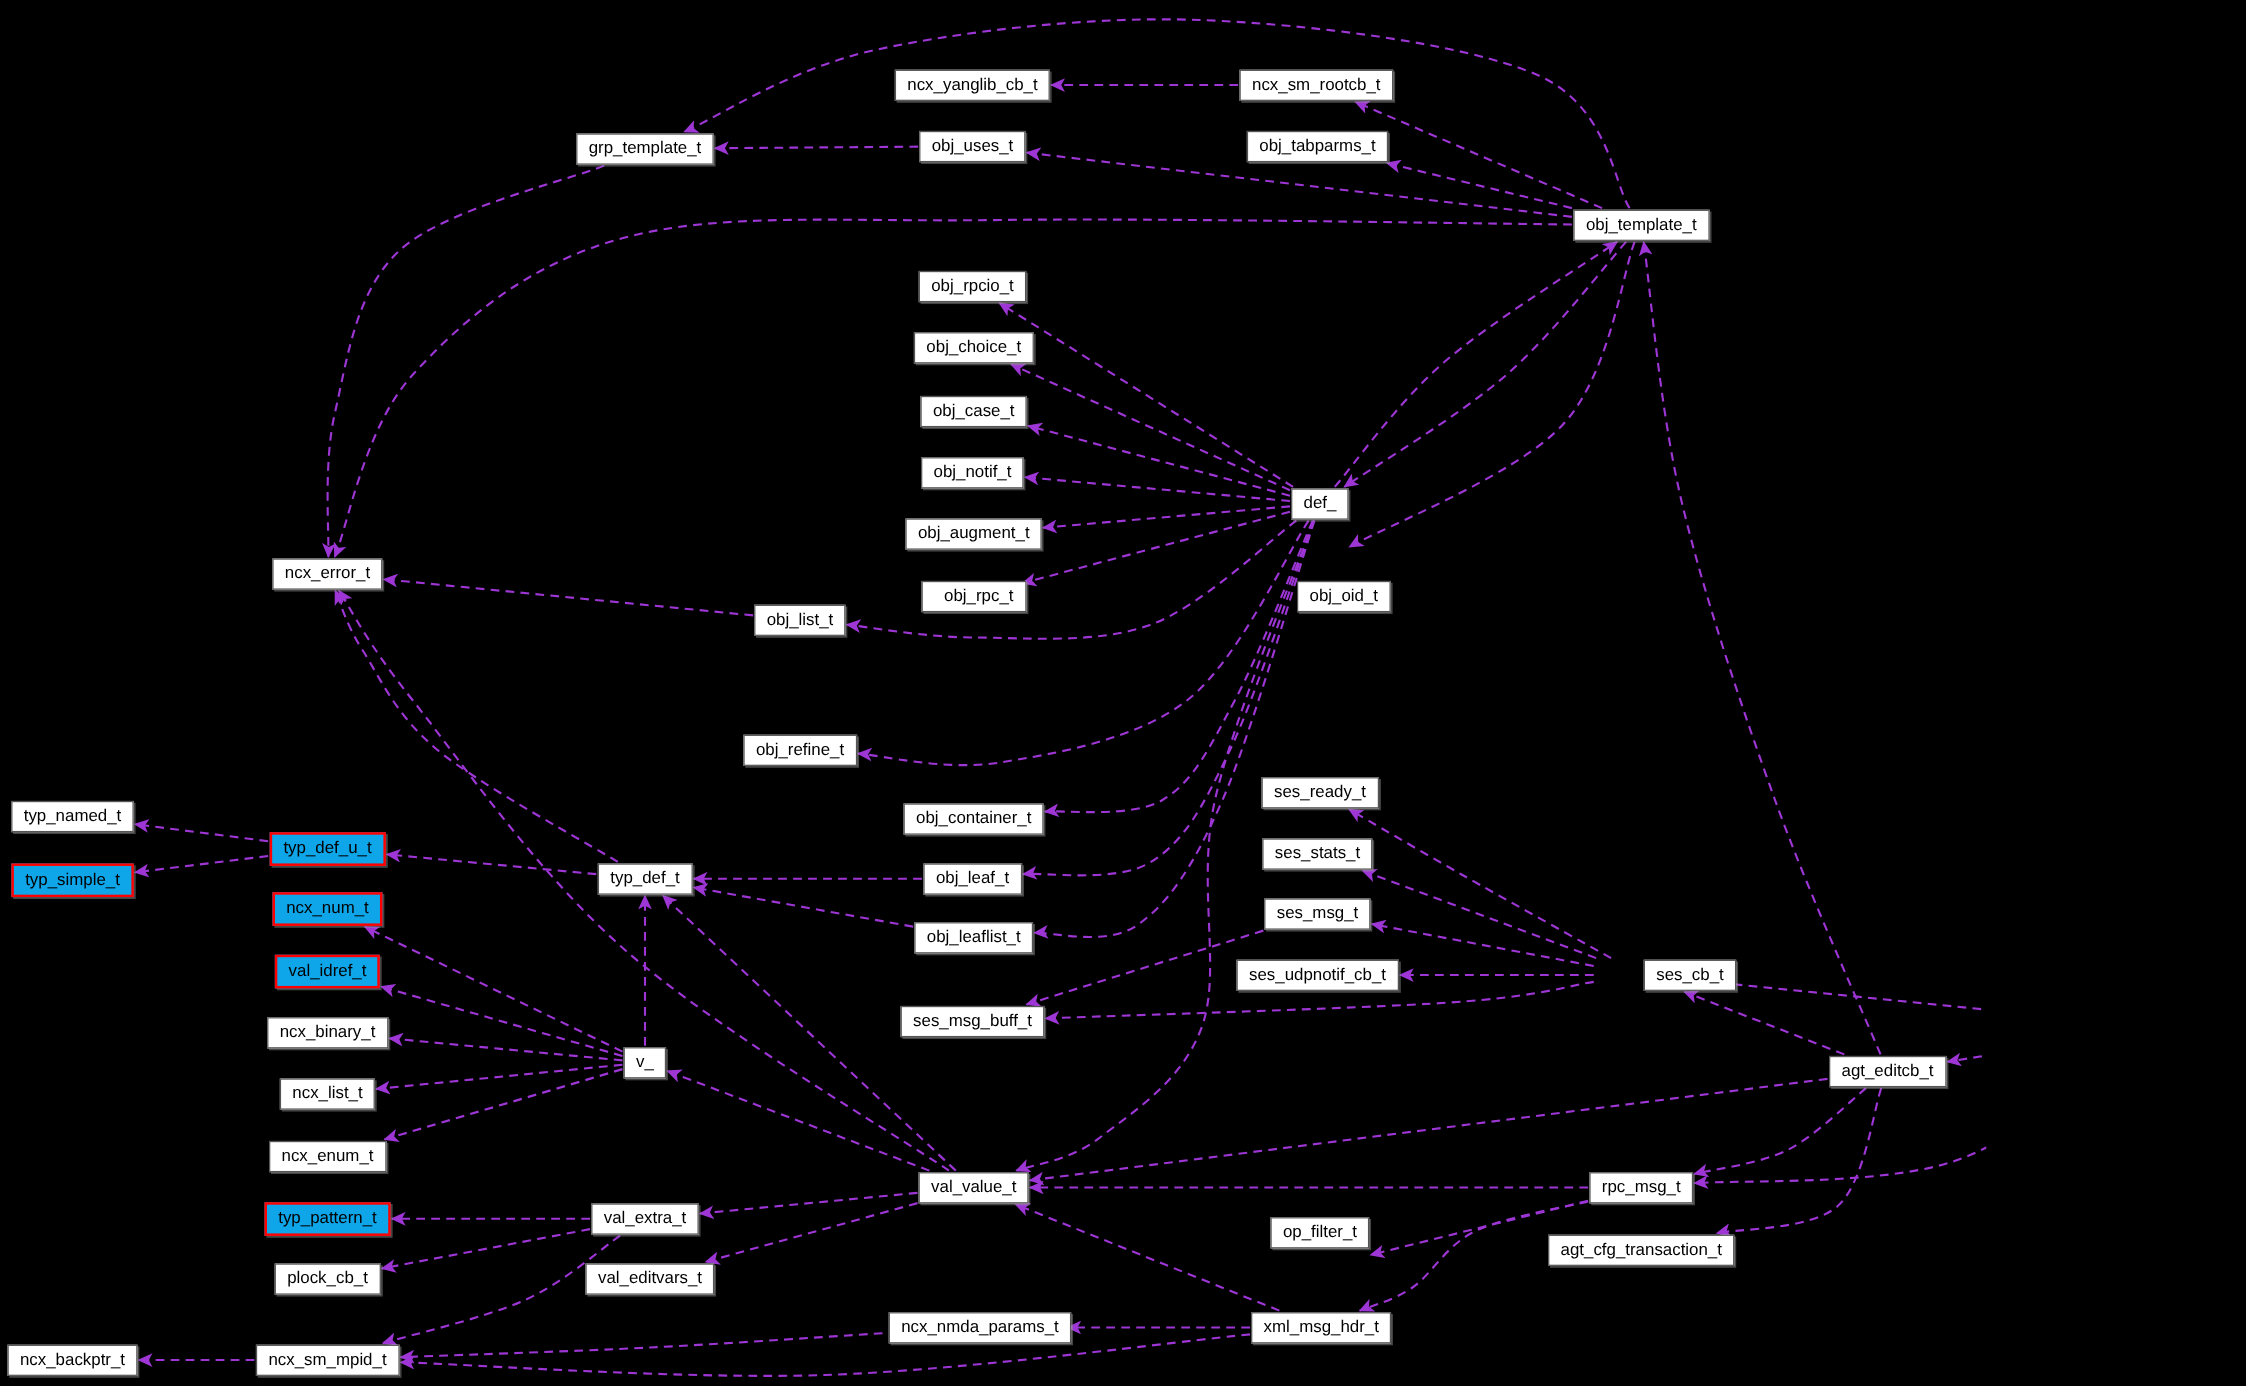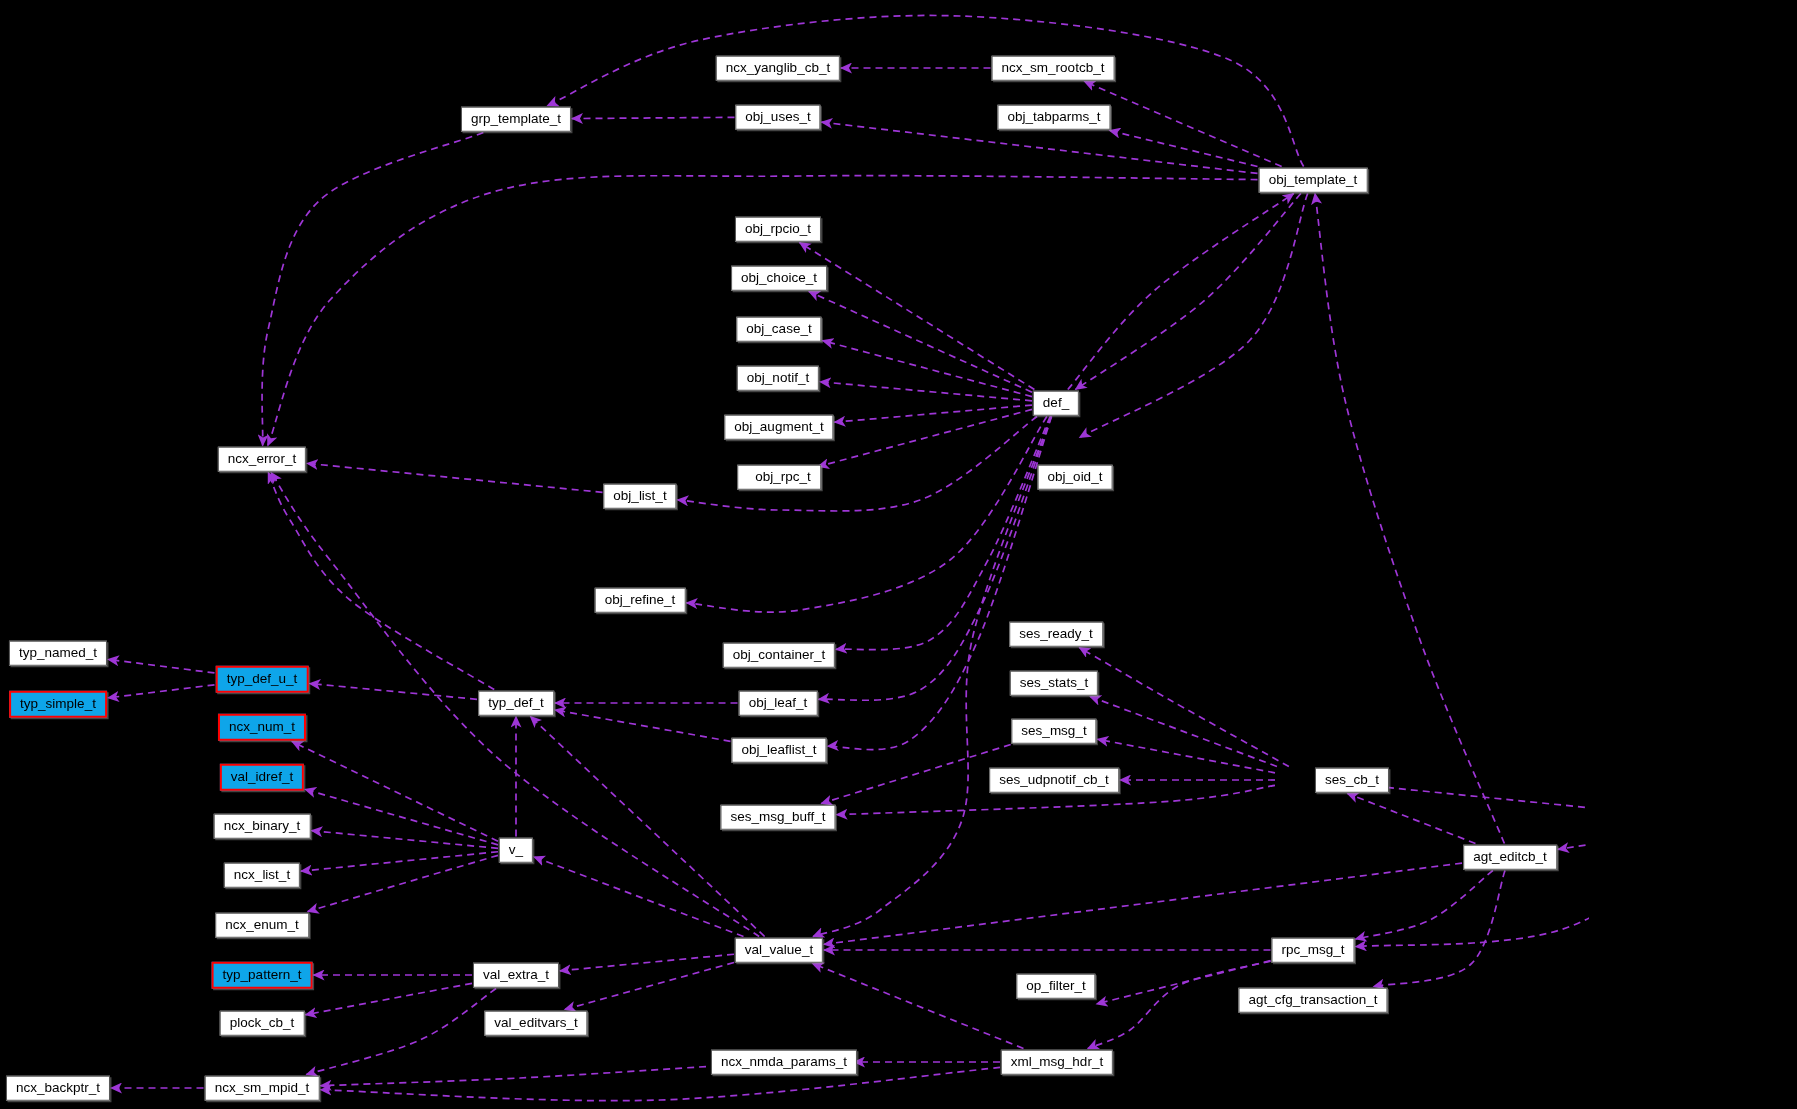--- a/index.html
+++ b/index.html
@@ -130,20 +130,20 @@
       <div class="node" style="left: 516px; top: 850px;">v_</div>
       <div class="node" style="left: 262px; top: 875px;">ncx_list_t</div>
       <div class="node" style="left: 1510px; top: 857px;">agt_editcb_t</div>
       <div class="node" style="left: 262px; top: 925px;">ncx_enum_t</div>
       <div class="node" style="left: 779px; top: 950px;">val_value_t</div>
       <div class="node" style="left: 1313px; top: 950px;">rpc_msg_t</div>
       <div class="node red" style="left: 262px; top: 975px;">typ_pattern_t</div>
       <div class="node" style="left: 516px; top: 975px;">val_extra_t</div>
       <div class="node" style="left: 1313px; top: 1000px;">agt_cfg_transaction_t</div>
       <div class="node" style="left: 1056px; top: 960px; margin-top: 26px;">op_filter_t</div>
-      <div class="node" style="left: 536px; top: 1023px;">val_editvars_t</div>
+      <div class="node" style="left: 520px; top: 1023px;">val_editvars_t</div>
       <div class="node" style="left: 262px; top: 1023px;">plock_cb_t</div>
       <div class="node" style="left: 784px; top: 1062px;">ncx_nmda_params_t</div>
       <div class="node" style="left: 1057px; top: 1062px;">xml_msg_hdr_t</div>
       <div class="node" style="left: 58px; top: 1088px;">ncx_backptr_t</div>
       <div class="node" style="left: 262px; top: 1088px;">ncx_sm_mpid_t</div>
     </div>
 </div>
 
 </body></html>

